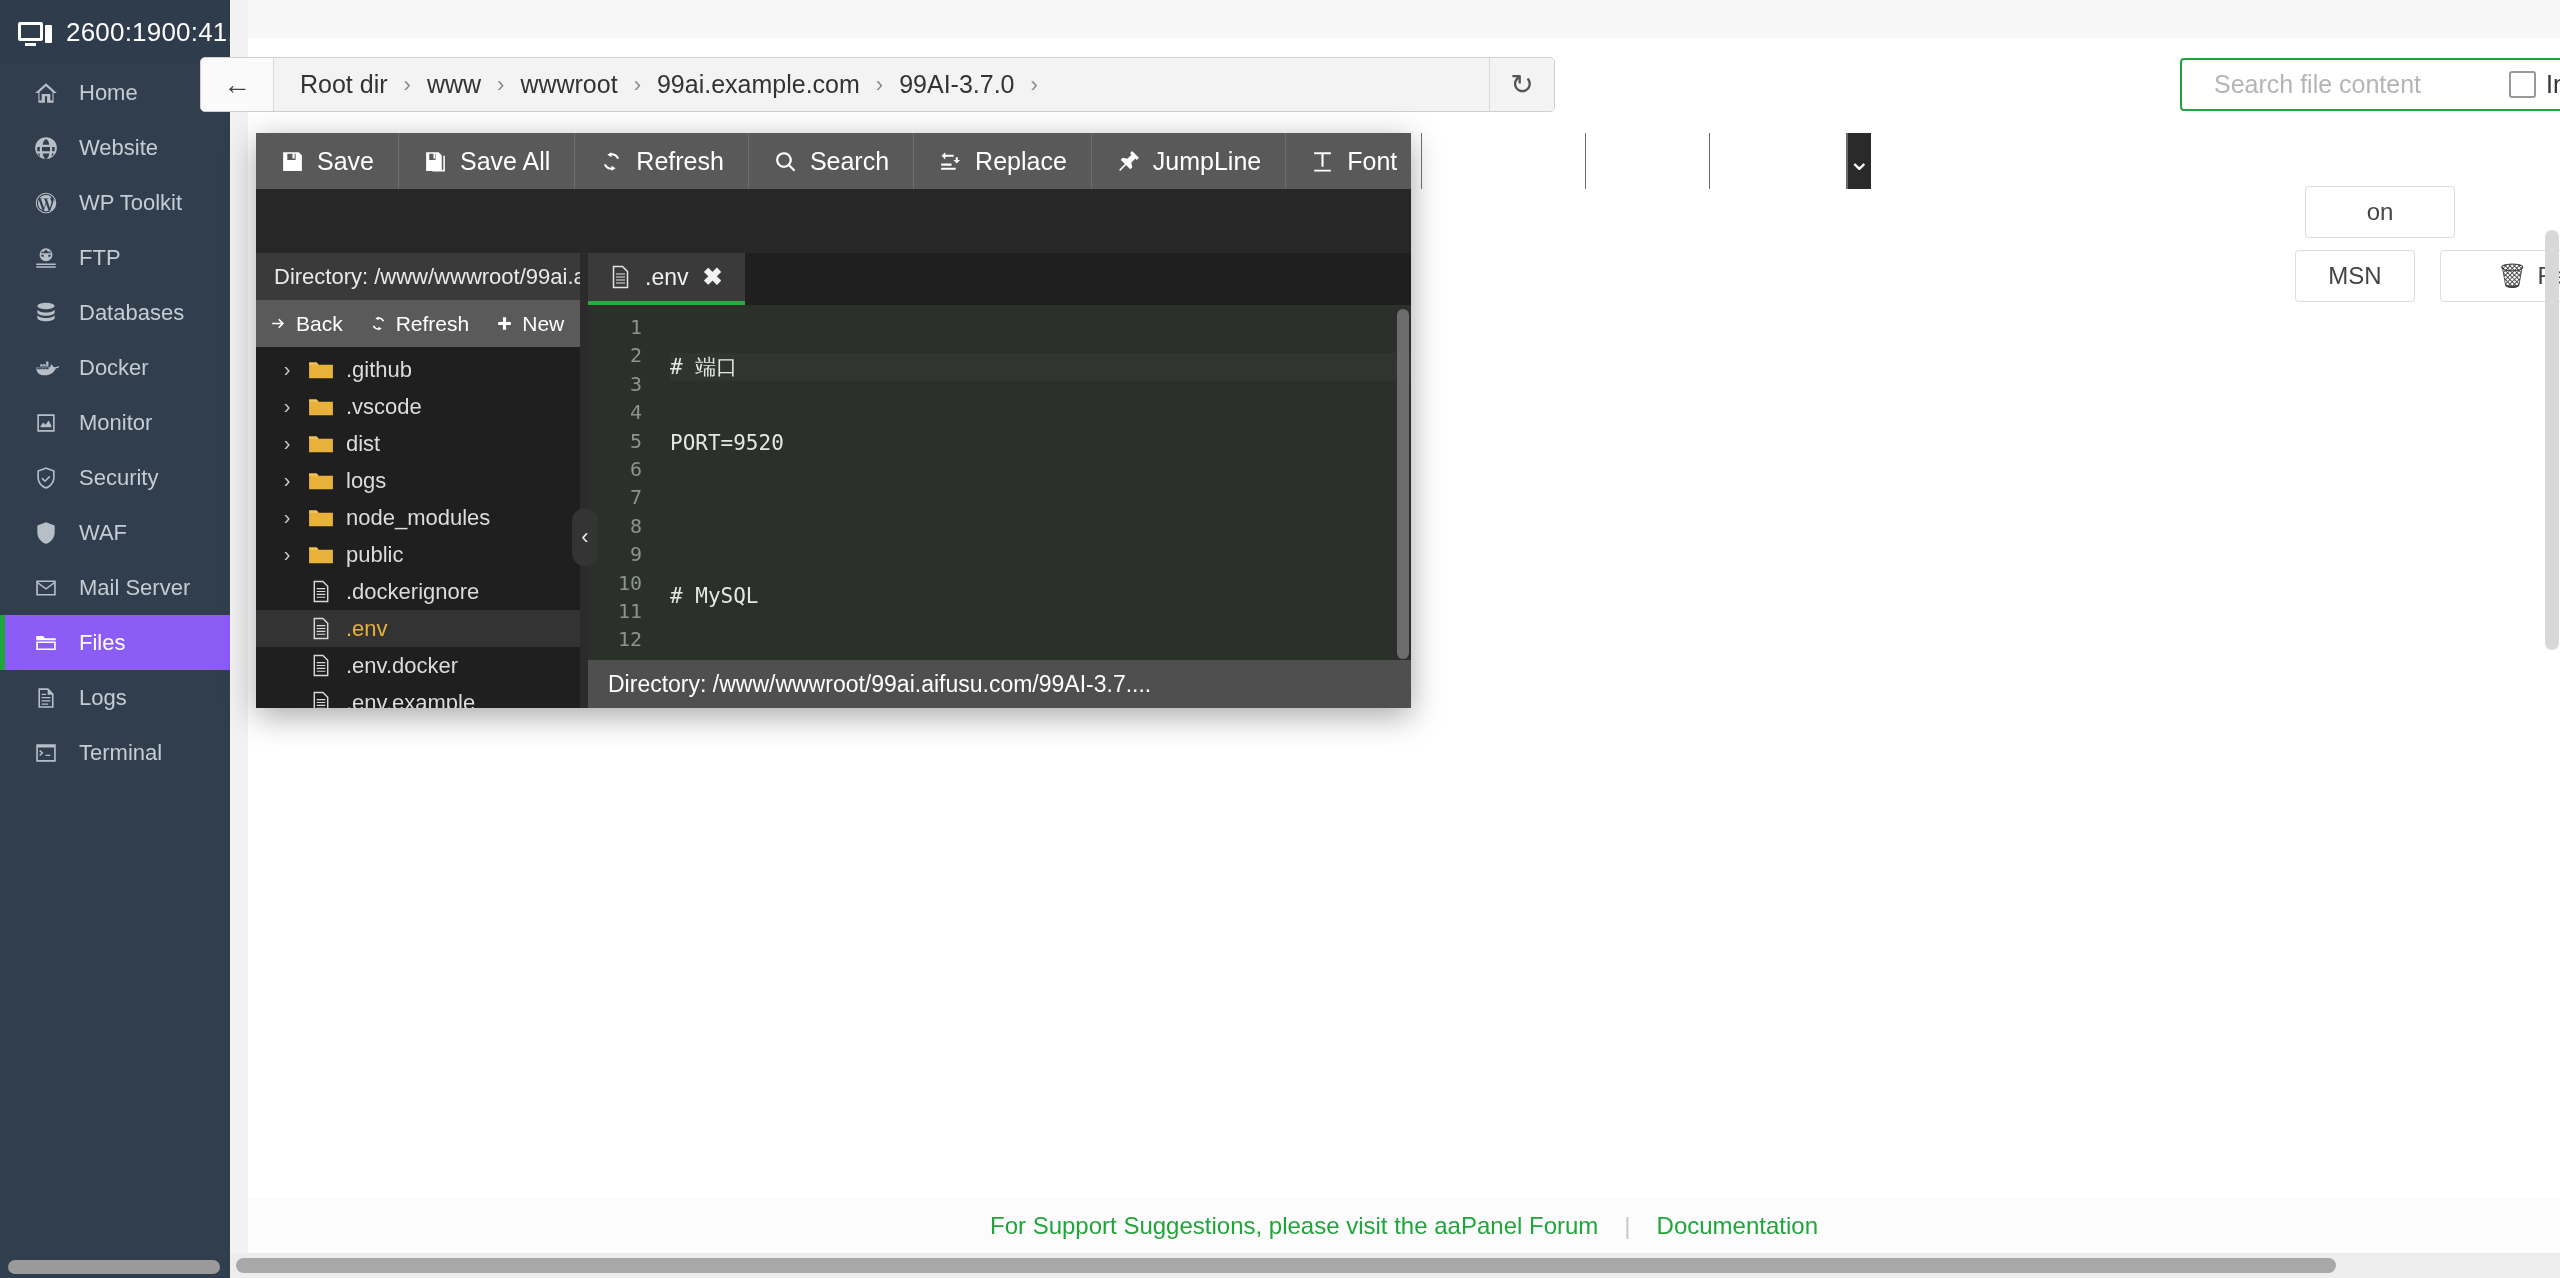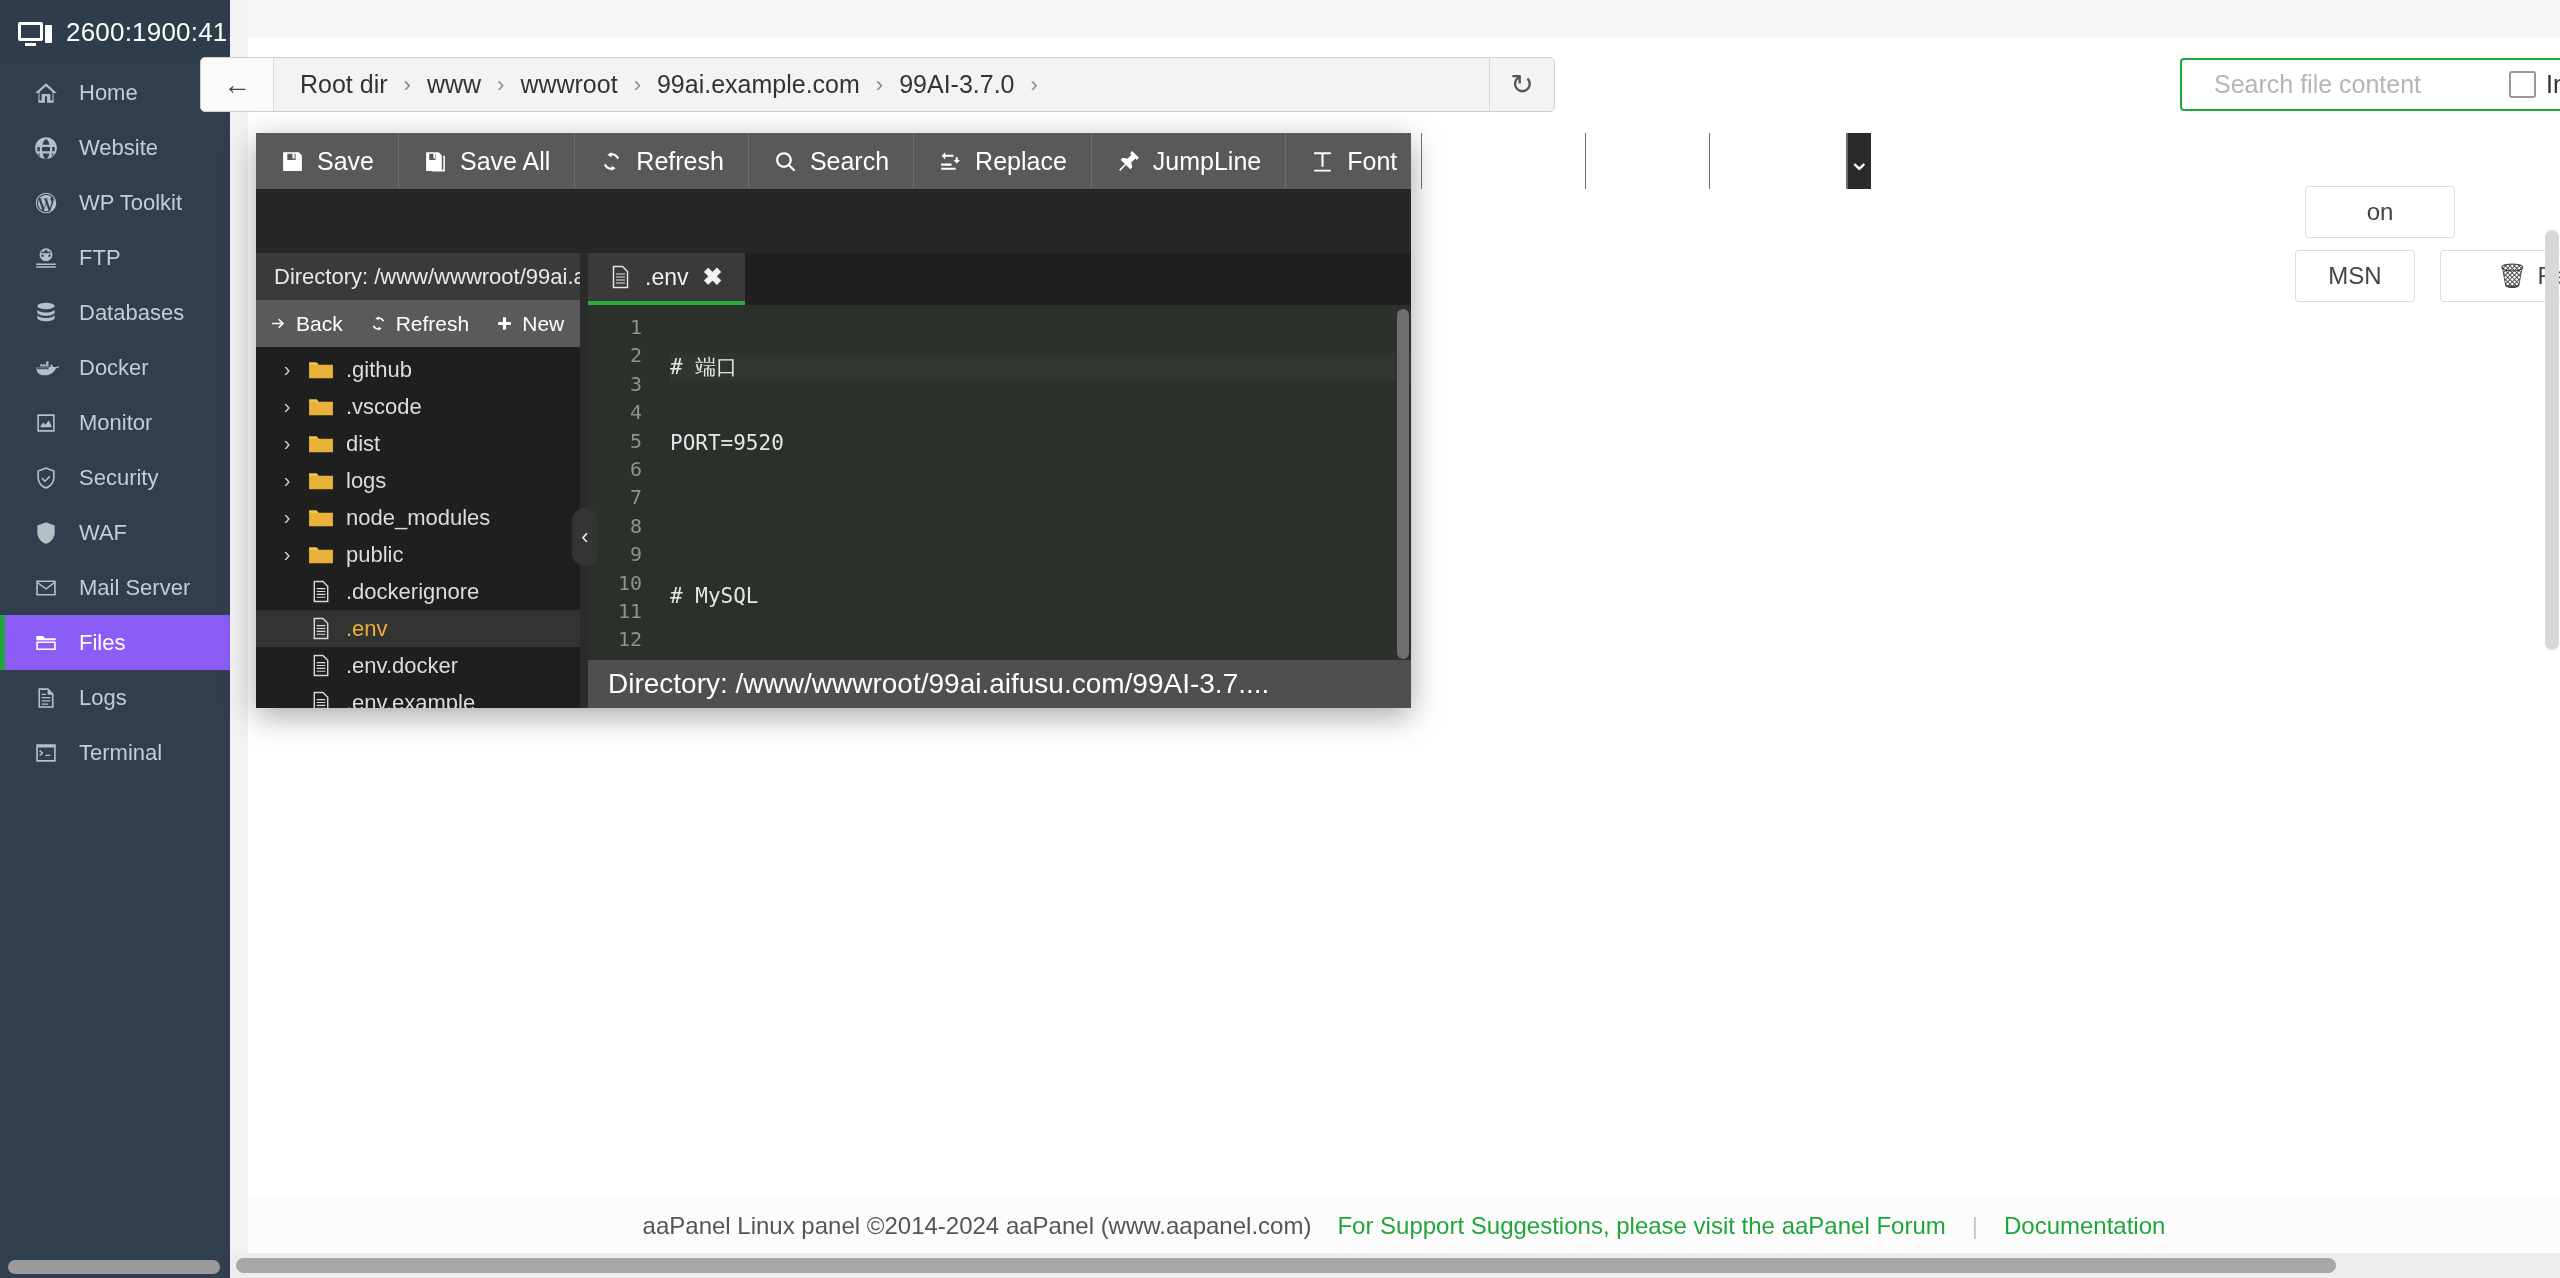--- a/index.html
+++ b/index.html
@@ -279,21 +279,21 @@
     white-space:pre;
   }
   .codelines div { height:28.4px; line-height:28.4px; }
   .codelines div.first { background:#30362f; }
 
   .code-vscroll {
     position:absolute; right:2px; top:4px; width:12px; height:350px;
     background:#6d6d6d; border-radius:7px;
   }
   .modal-status {
-    height:48px; background:#4f4f4f; color:#ffffff; font-size:28px;
+    height:48px; background:#4f4f4f; color:#ffffff; font-size:23px;
     display:flex; align-items:center; padding-left:20px; white-space:nowrap; overflow:hidden;
   }
 </style>
 </head>
 <body>
 
 <div id="root">
 
   <div class="sidebar">
     <div class="sb-head">
@@ -463,21 +463,20 @@
   <div class="btn-ghost" id="btn-msn">MSN</div>
   <div class="btn-ghost" id="btn-recycle">
     <span>🗑</span>
     <span>Recycle</span>
   </div>
 
 
   <div class="content-vscroll"></div>
 
   <div class="footer">
-    <span>aaPanel Linux panel ©2014-2024 aaPanel (www.aapanel.com)</span>
     <a href="#">For Support Suggestions, please visit the aaPanel Forum</a>
     <span class="vbar">|</span>
     <a href="#">Documentation</a>
   </div>
 
   <div class="page-hscroll">
     <div class="thumb"></div>
   </div>
 
   <div class="modal">

